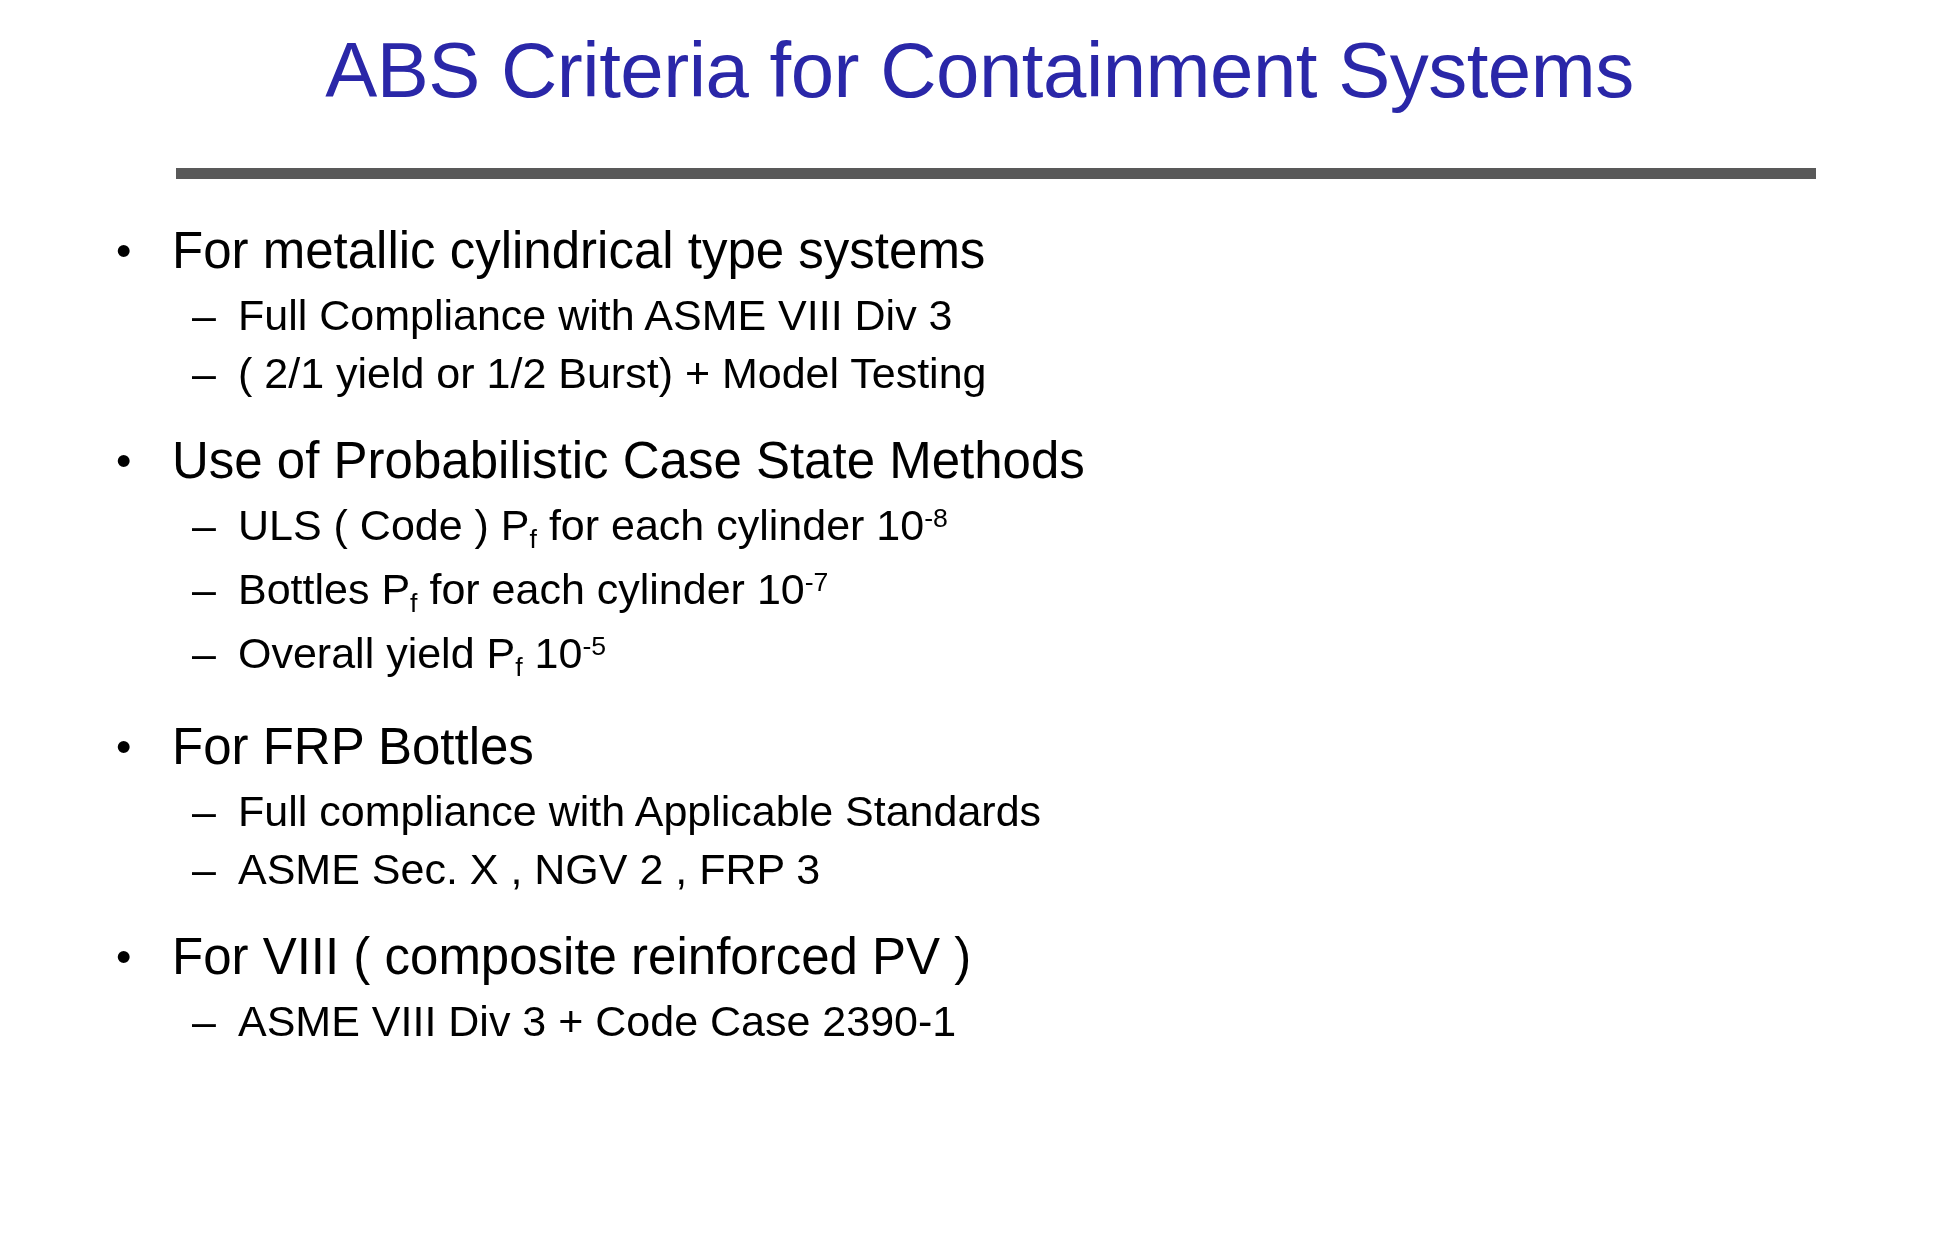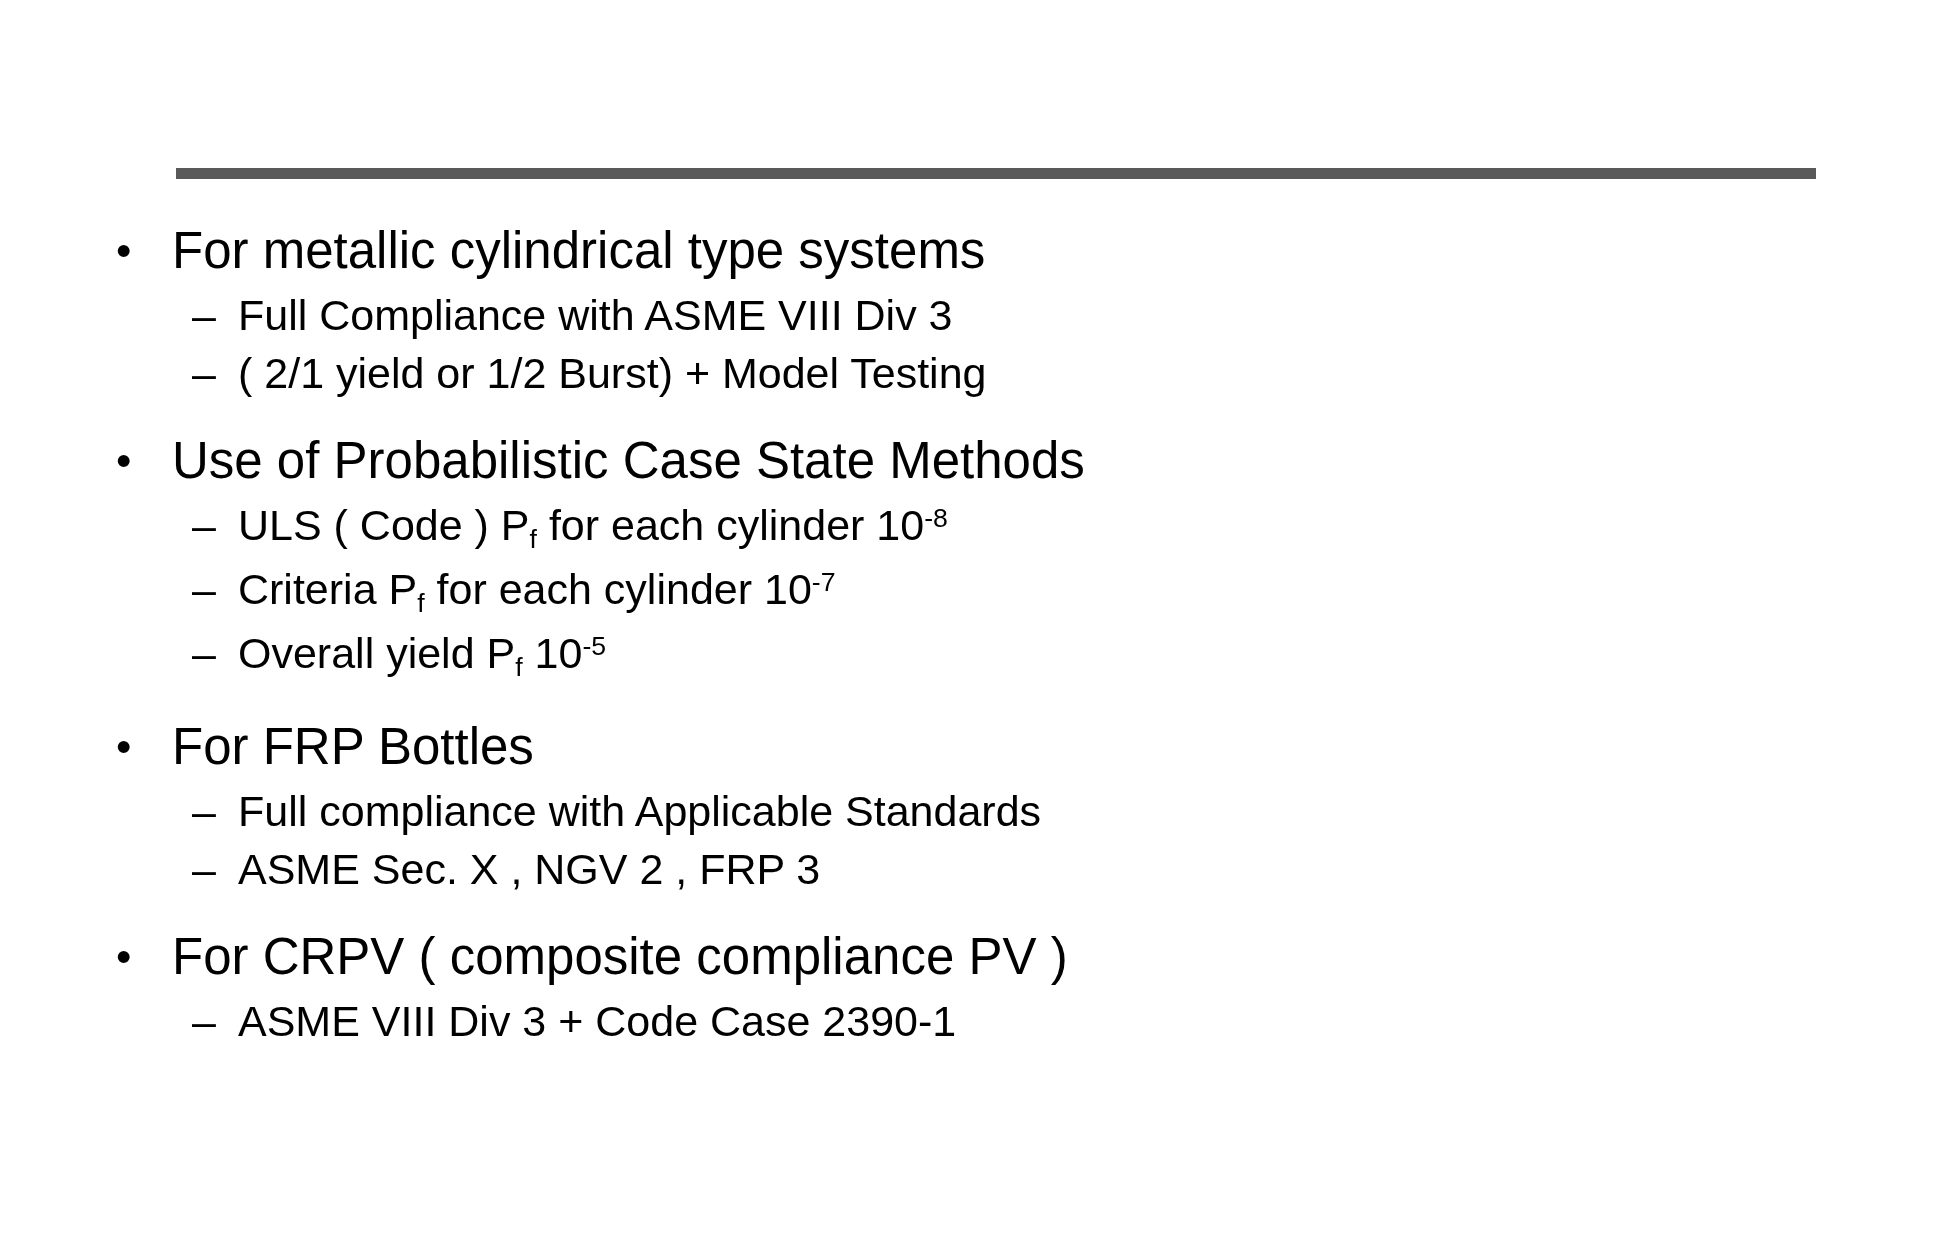--- a/index.html
+++ b/index.html
@@ -97,20 +97,21 @@
     vertical-align: baseline;
     position: relative;
     top: -0.48em;
   }
 </style>
 </head>
 <body>
 
 <div class="slide">
 
+  <div class="slide-title">ABS Criteria for Containment Systems</div>
   <div class="title-rule"></div>
 
   <div class="content">
 
     <div class="group">
       <div class="l1">
         <span class="bullet">•</span>
         <span class="text">For metallic  cylindrical type systems</span>
       </div>
       <div class="l2">
@@ -127,21 +128,21 @@
       <div class="l1">
         <span class="bullet">•</span>
         <span class="text">Use of Probabilistic Case State Methods</span>
       </div>
       <div class="l2">
         <span class="dash">–</span>
         <span class="text"><span>ULS ( Code )  P</span><sub>f</sub><span> for each cylinder 10</span><sup>-8</sup></span>
       </div>
       <div class="l2">
         <span class="dash">–</span>
-        <span class="text"><span>Criteria  P</span><sub>f</sub><span> for each cylinder 10</span><sup>-7</sup></span>
+        <span class="text"><span>Bottles  P</span><sub>f</sub><span> for each cylinder 10</span><sup>-7</sup></span>
       </div>
       <div class="l2">
         <span class="dash">–</span>
         <span class="text"><span>Overall yield  P</span><sub>f</sub><span>   10</span><sup>-5</sup></span>
       </div>
     </div>
 
     <div class="group">
       <div class="l1">
         <span class="bullet">•</span>
@@ -153,21 +154,21 @@
       </div>
       <div class="l2">
         <span class="dash">–</span>
         <span class="text">ASME Sec. X , NGV 2 , FRP 3</span>
       </div>
     </div>
 
     <div class="group">
       <div class="l1">
         <span class="bullet">•</span>
-        <span class="text">For CRPV ( composite compliance PV )</span>
+        <span class="text">For VIII ( composite reinforced PV )</span>
       </div>
       <div class="l2">
         <span class="dash">–</span>
         <span class="text">ASME VIII  Div 3 + Code Case 2390-1</span>
       </div>
     </div>
 
   </div>
 </div>
 

